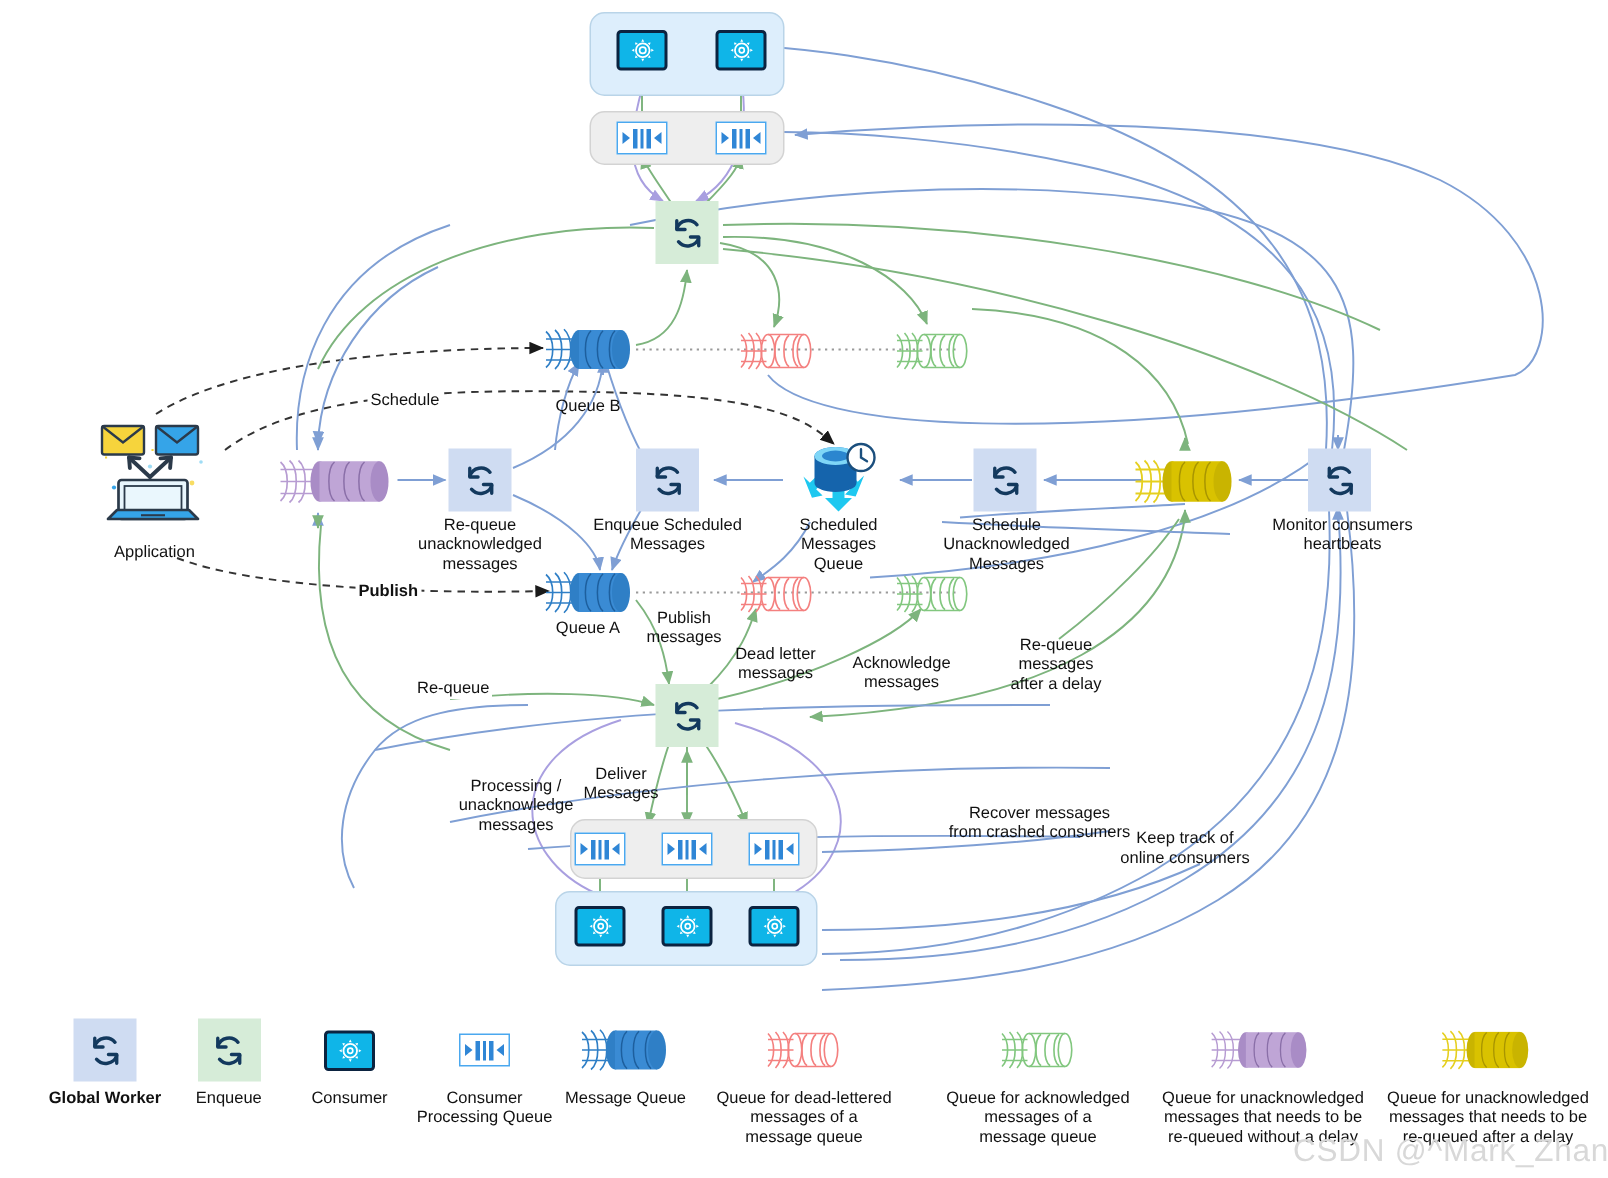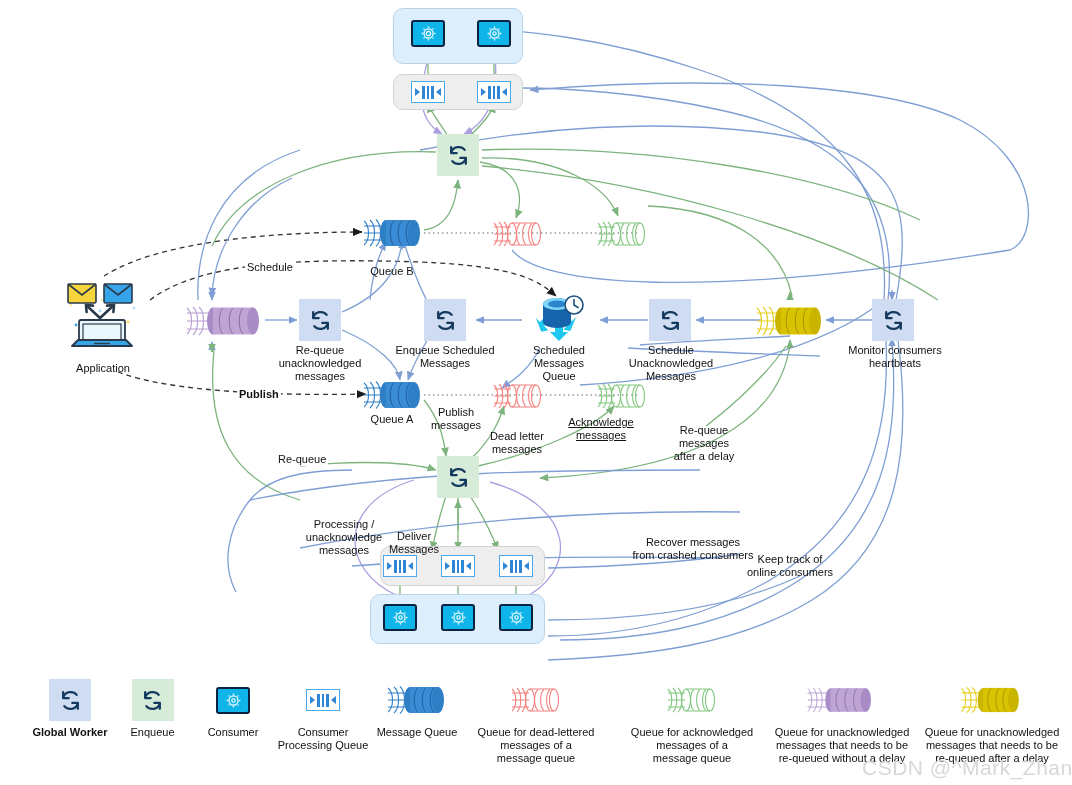--- a/index.html
+++ b/index.html
@@ -640,30 +640,30 @@
       </svg>
     </div>
   </div>
 
   <div class="inline-label" style="left:245px; top:261px;">Schedule</div>
   <div class="inline-label" style="left:237px; top:388px;font-weight:bold;">Publish</div>
   <div class="edge-label" style="left:420px; top:406px; width:72px;">Publish
 messages</div>
   <div class="edge-label" style="left:481px; top:430px; width:72px;">Dead letter
 messages</div>
-  <div class="edge-label" style="left:562px; top:416px; width:78px;text-decoration:underline;">Acknowledge
+  <div class="edge-label" style="left:562px; top:436px; width:78px;">Acknowledge
 messages</div>
   <div class="edge-label" style="left:660px; top:424px; width:88px;">Re-queue
 messages
 after a delay</div>
   <div class="inline-label" style="left:276px; top:453px;">Re-queue</div>
   <div class="edge-label" style="left:296px; top:518px; width:96px;">Processing /
 unacknowledge
 messages</div>
-  <div class="edge-label" style="left:383px; top:510px; width:62px;margin-top:20px;">Deliver
+  <div class="edge-label" style="left:383px; top:510px; width:62px;">Deliver
 Messages</div>
   <div class="edge-label" style="left:630px; top:536px; width:126px;">Recover messages
 from crashed consumers</div>
   <div class="edge-label" style="left:740px; top:553px; width:100px;">Keep track of
 online consumers</div>
 
   <div id="legend">
 
     <div class="legend-item" style="left:20px; top:0px; width:100px;font-weight:bold;">
       <div class="legend-swatch">

